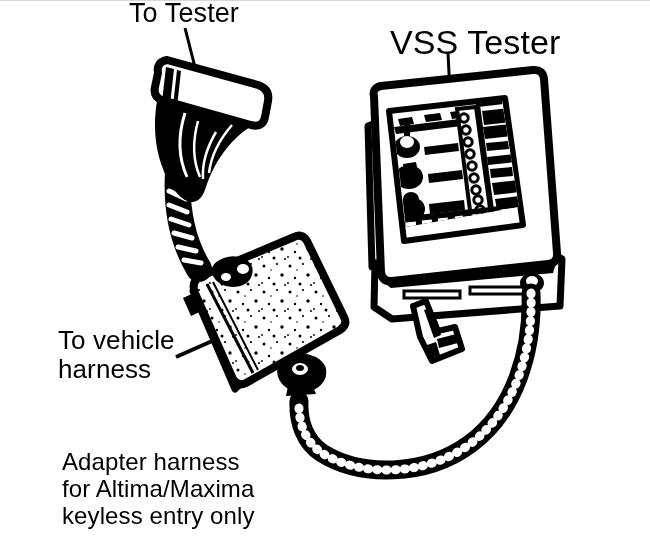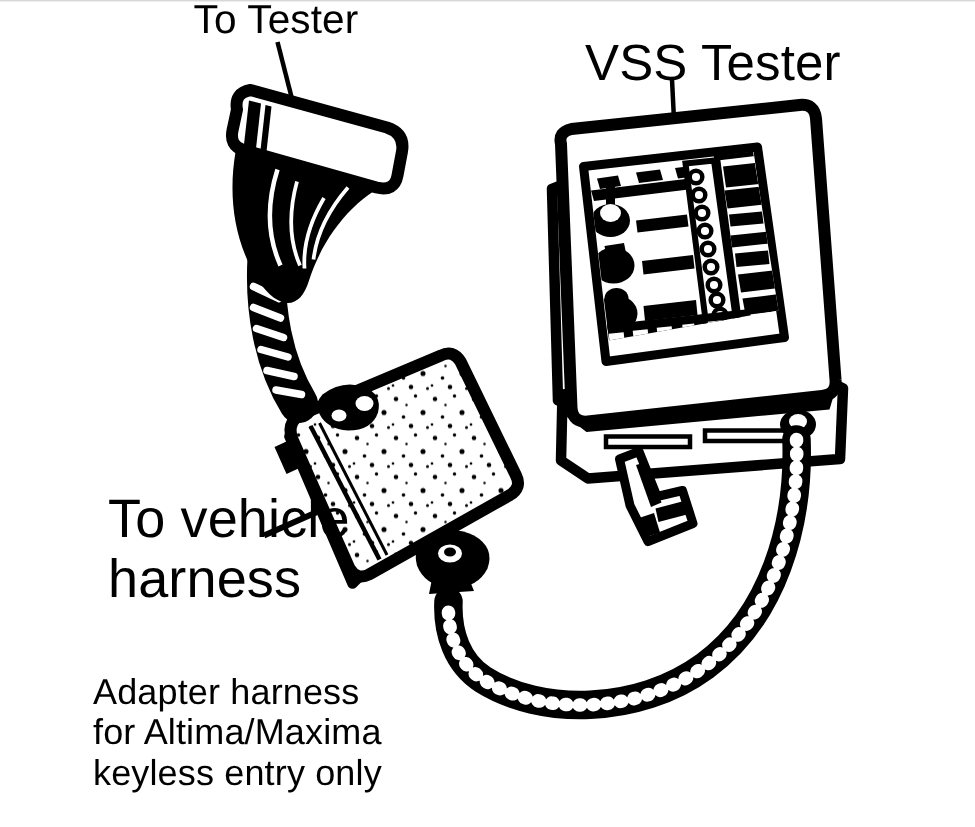--- a/index.html
+++ b/index.html
@@ -41,23 +41,23 @@
     left: 129px;
     top: -3px;
     font-size: 27px;
   }
   #cap-vss-tester {
     left: 390px;
     top: 22px;
     font-size: 34px;
   }
   #cap-vehicle {
-    left: 72px;
+    left: 58px;
     top: 325px;
-    font-size: 36px;
+    font-size: 26px;
   }
   #cap-adapter {
     left: 62px;
     top: 448px;
     font-size: 24px;
   }
 </style>
 </head>
 <body>
 

